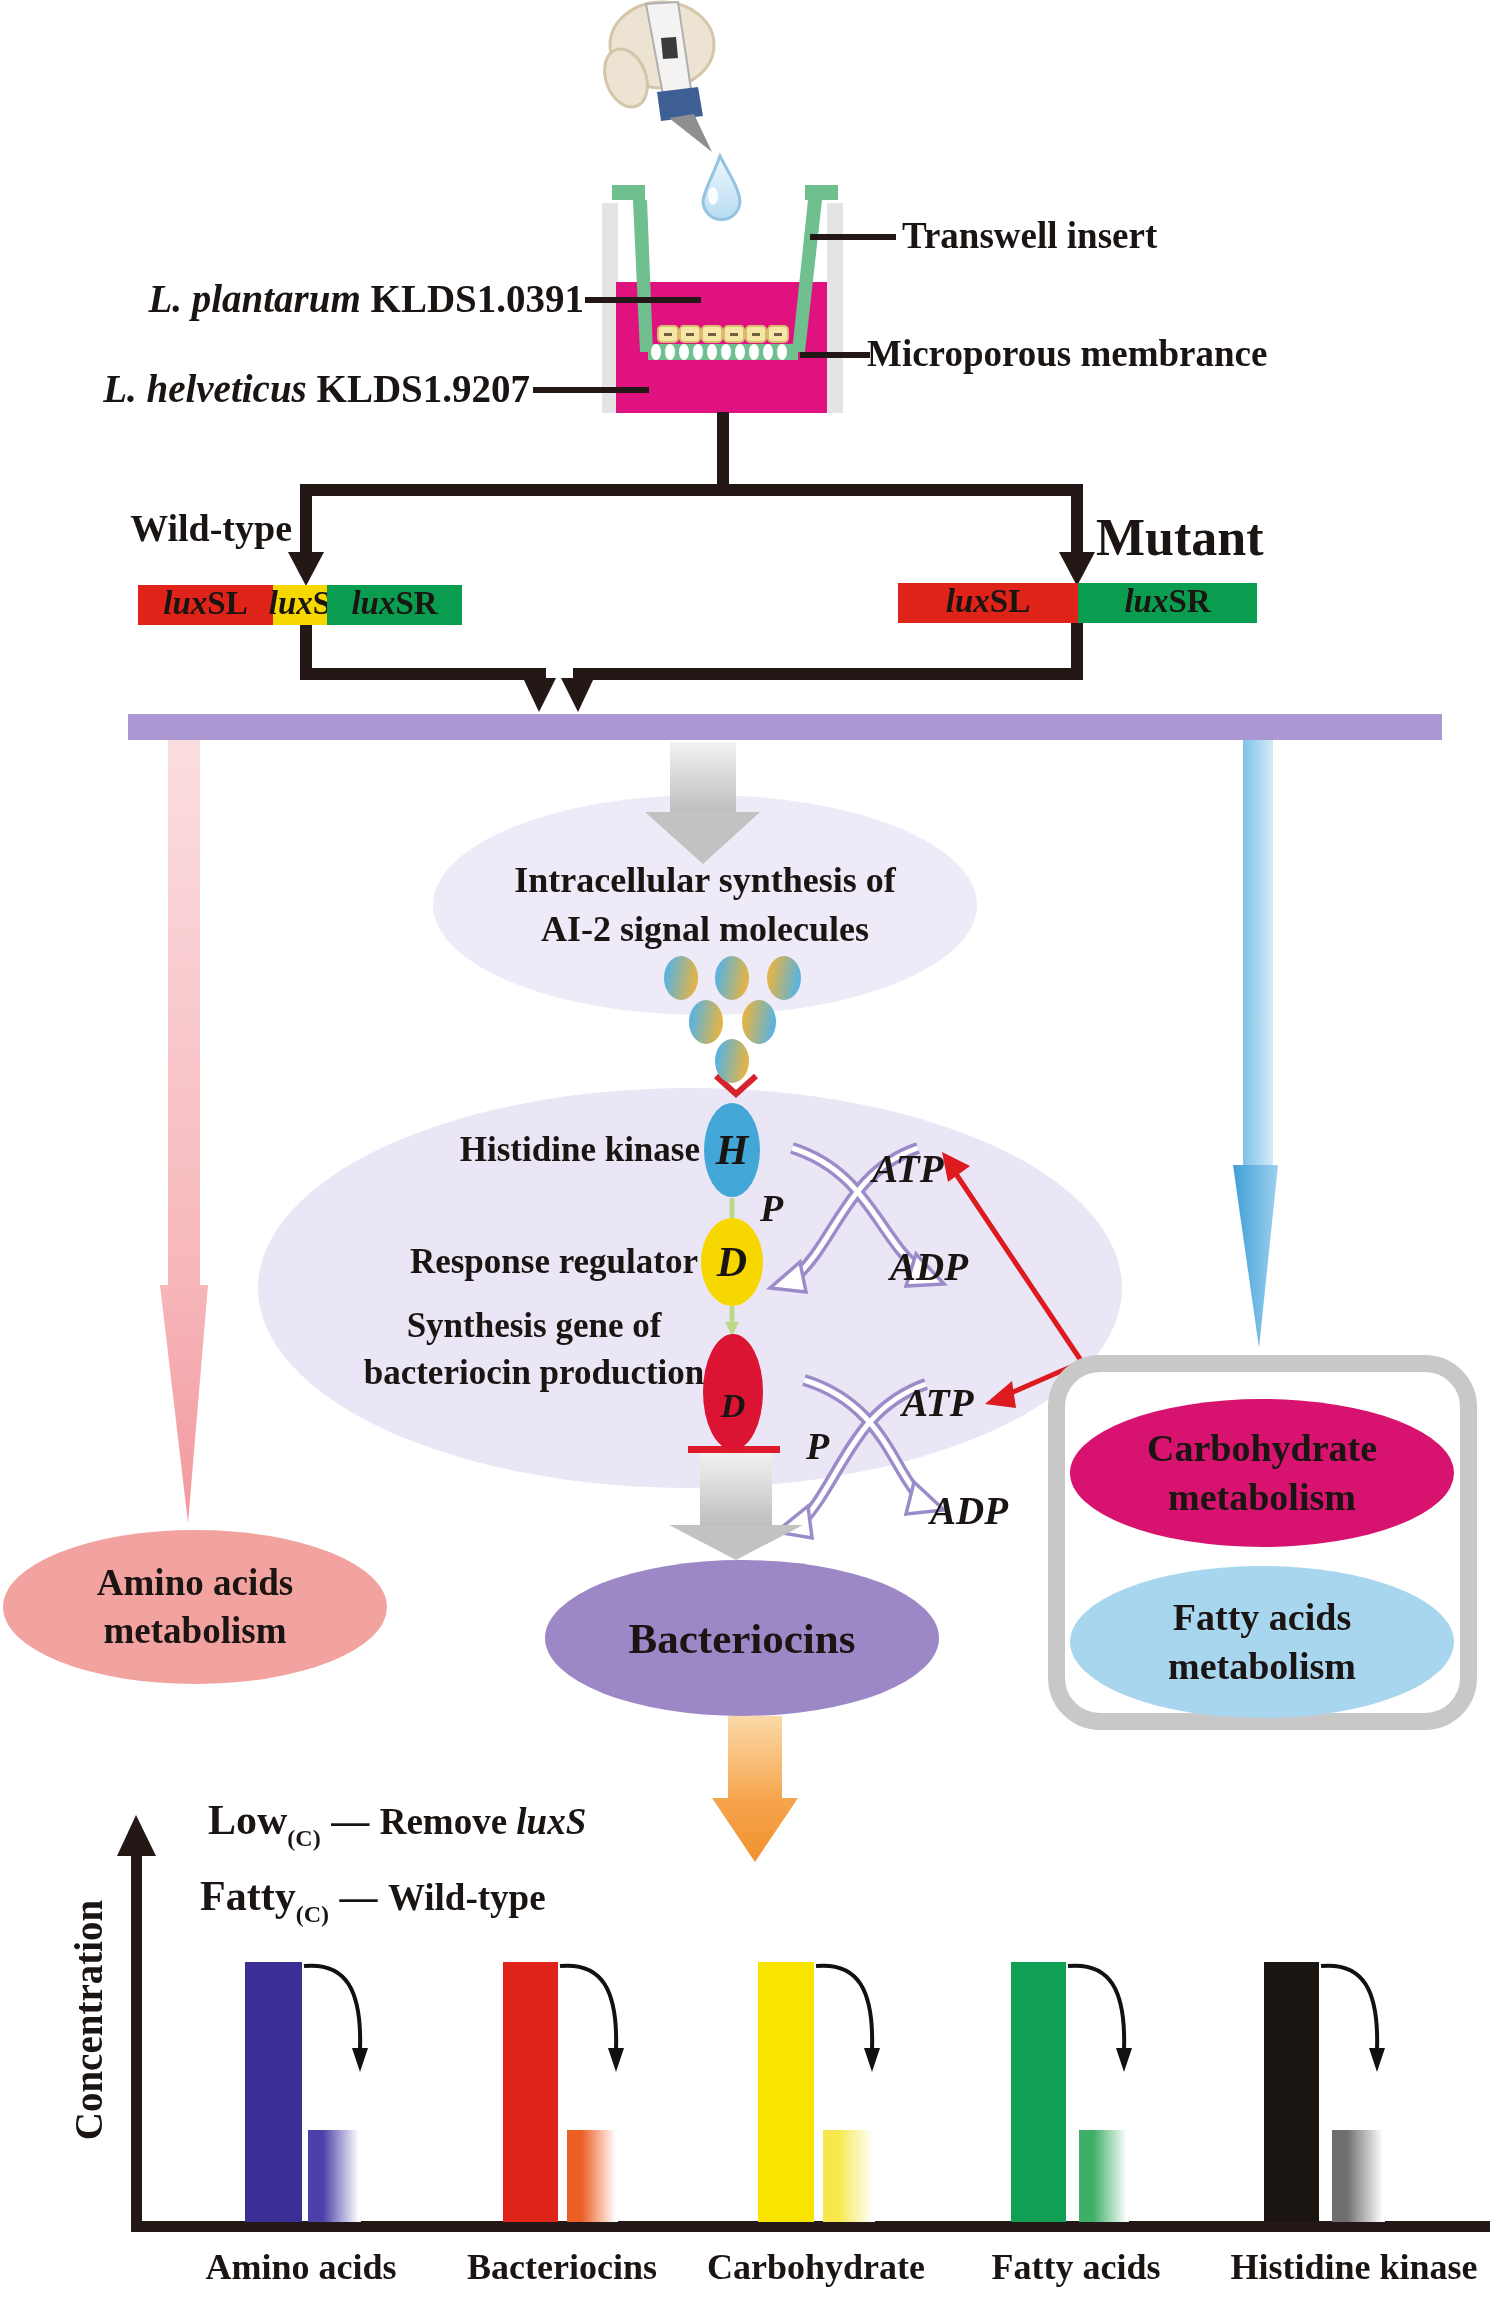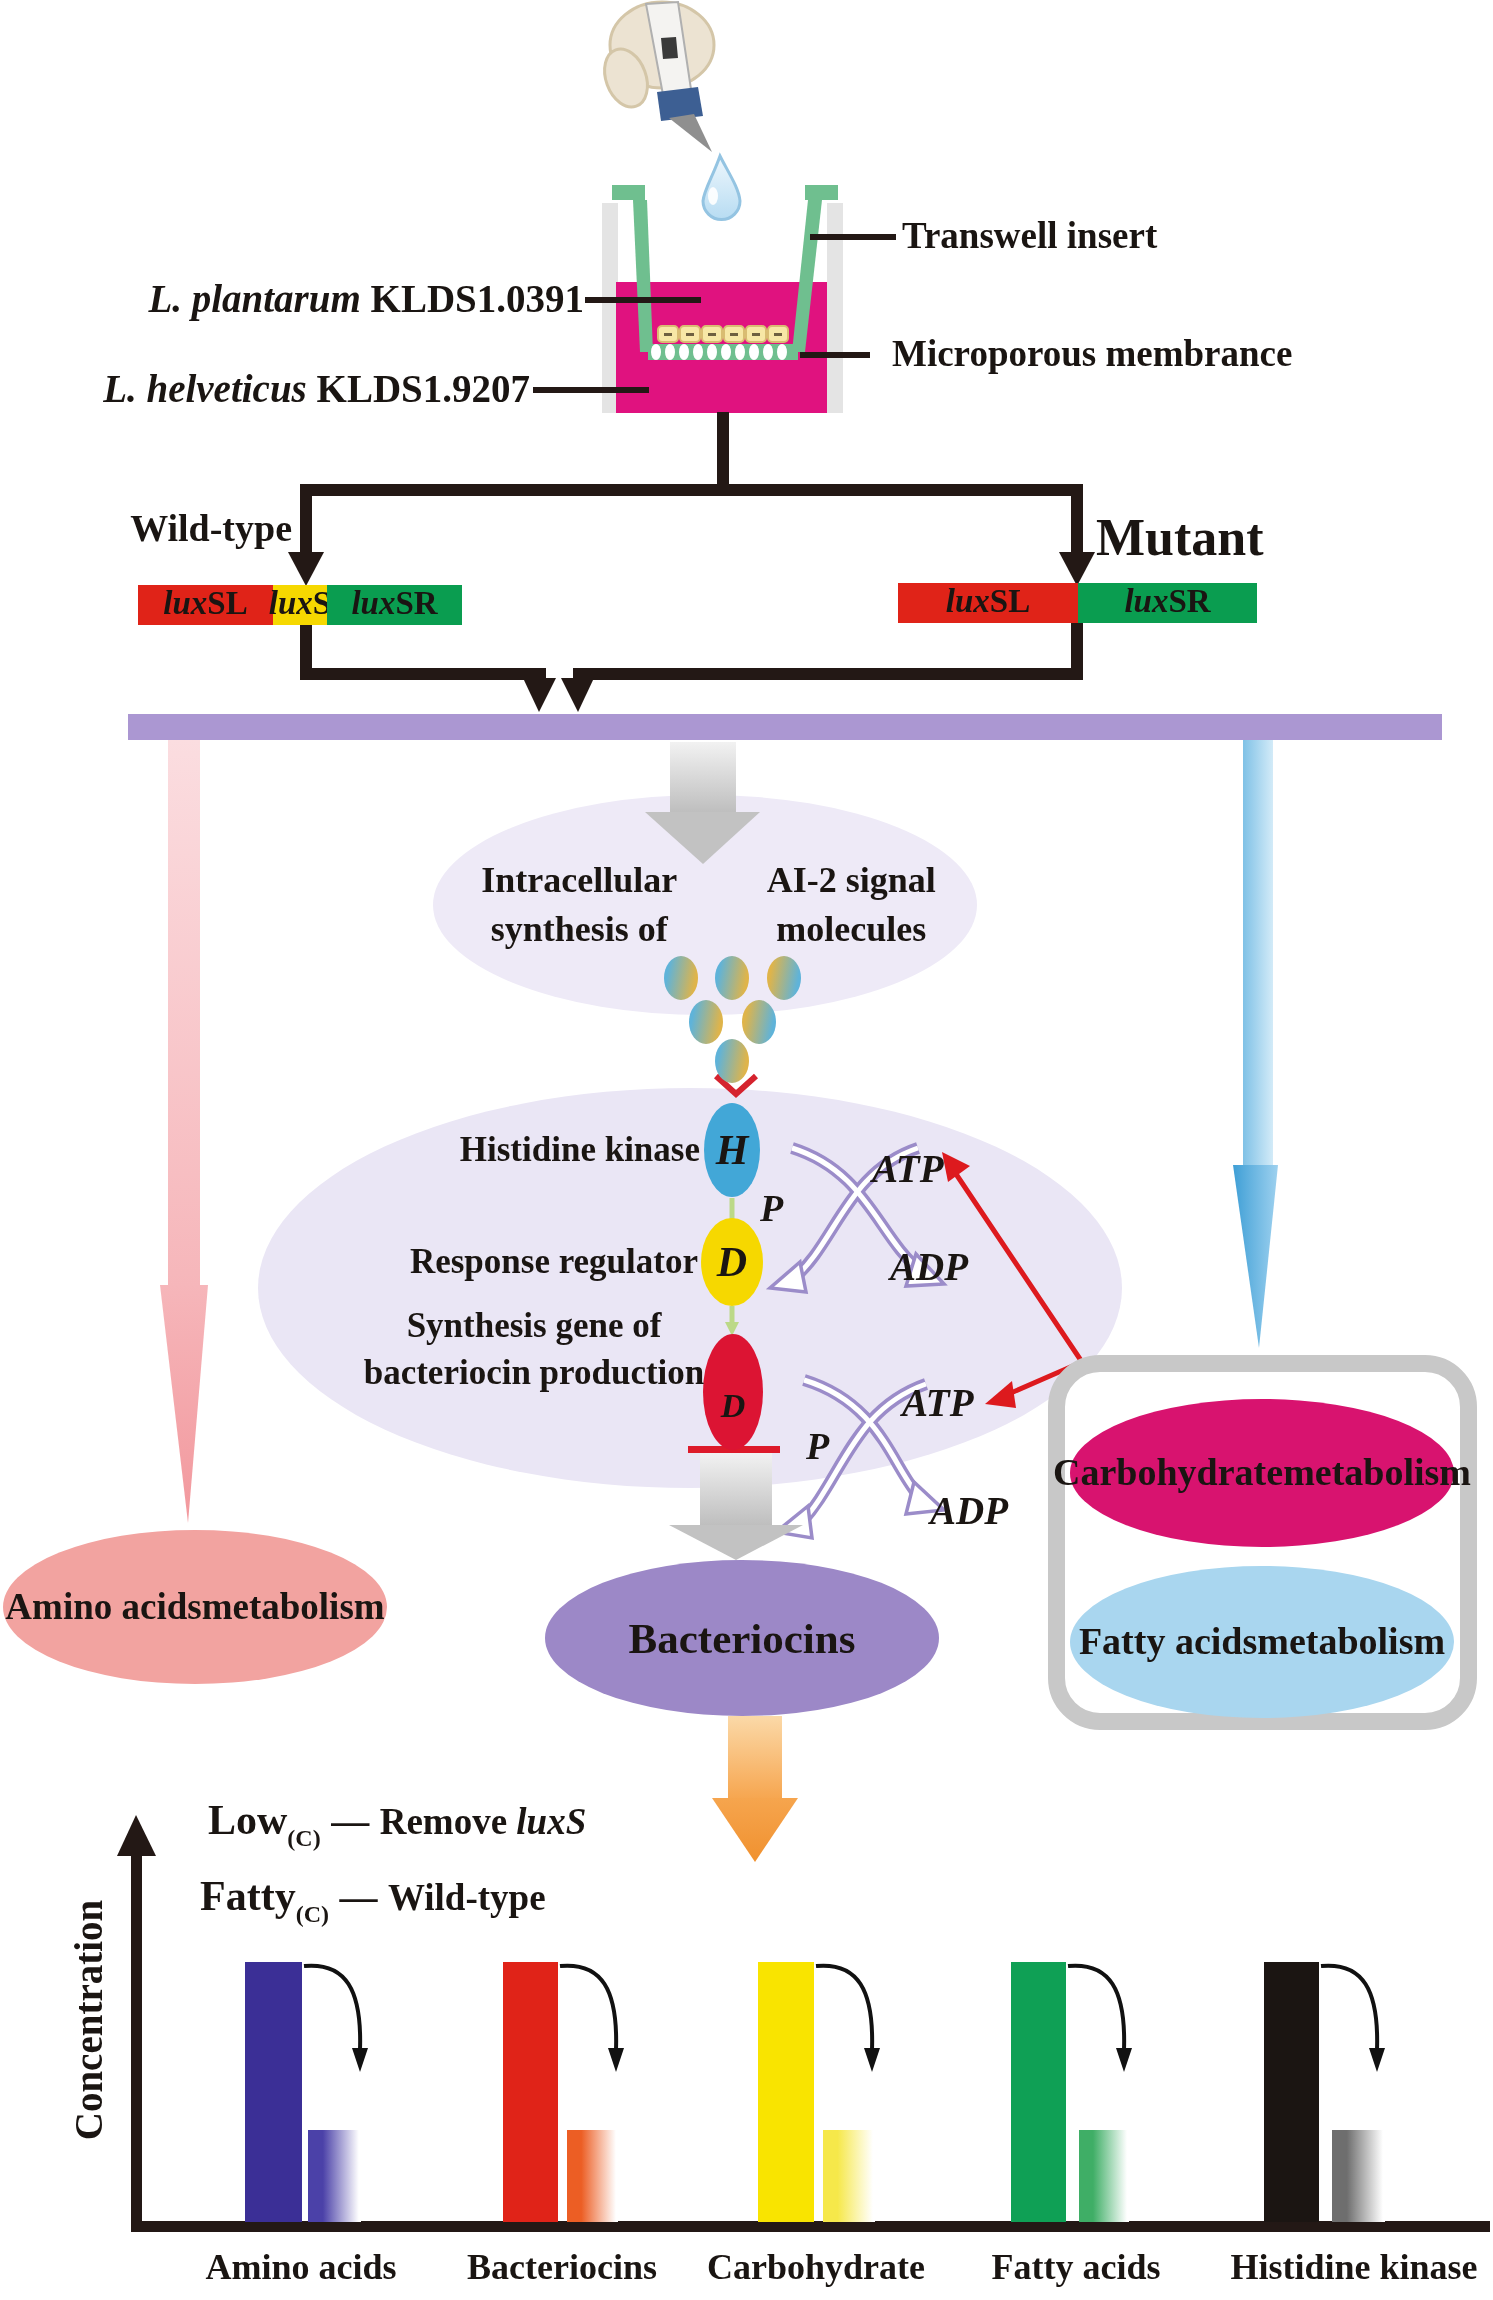--- a/index.html
+++ b/index.html
@@ -2,21 +2,21 @@
 <html><head>
 <meta charset="utf-8">
 <style>
   html,body{margin:0;padding:0;background:#fff;}
   #canvas{position:relative;width:1493px;height:2300px;background:#ffffff;overflow:hidden;
           font-family:"Liberation Serif","DejaVu Serif",serif;color:#1a1512;}
   .abs{position:absolute;}
   .txt{font-weight:bold;white-space:nowrap;}
   .it{font-style:italic;}
   svg{position:absolute;left:0;top:0;}
-  .ellipse{position:absolute;border-radius:50%;display:flex;flex-direction:row;
+  .ellipse{position:absolute;border-radius:50%;display:flex;flex-direction:column;
            align-items:center;justify-content:center;text-align:center;font-weight:bold;}
   .sig{position:absolute;width:34px;height:44px;border-radius:50%;}
   .sig-a{background:linear-gradient(100deg,#5fb3d9 15%,#dfb44a 85%);}
   .sig-b{background:linear-gradient(100deg,#dfb44a 15%,#5fb3d9 85%);}
   .node{position:absolute;border-radius:50%;display:flex;align-items:center;justify-content:center;
         font-weight:bold;font-style:italic;}
   .genebar{position:absolute;display:flex;height:40px;font-weight:bold;font-size:33px;}
   .geneseg{display:flex;align-items:flex-start;justify-content:center;height:100%;}
   .bar{position:absolute;bottom:78px;}
   .catlab{position:absolute;width:300px;text-align:center;font-weight:bold;font-size:36px;top:2246px;}
@@ -239,21 +239,21 @@
     </g>
   </svg>
 
   <div class="abs txt z3" style="left:0;width:584px;top:276px;font-size:39px;text-align:right;">
     <span class="it">L. plantarum </span><span>KLDS1.0391</span>
   </div>
   <div class="abs txt z3" style="left:0;width:530px;top:366px;font-size:39px;text-align:right;">
     <span class="it">L. helveticus </span><span>KLDS1.9207</span>
   </div>
   <div class="abs txt z3" style="left:902px;top:214px;font-size:37px;">Transwell insert</div>
-  <div class="abs txt z3" style="left:892px;top:332px;font-size:37px;">Microporous membrance</div>
+  <div class="abs txt z3" style="left:867px;top:332px;font-size:37px;">Microporous membrance</div>
 
   <div class="abs txt z3" style="left:60px;width:232px;top:506px;font-size:38px;text-align:right;">Wild-type</div>
   <div class="abs txt z3" style="left:1096px;top:508px;font-size:52px;">Mutant</div>
 
   <div class="genebar z3" style="left:138px;top:585px;width:324px;">
     <div class="geneseg" style="width: 135px; background: rgb(224, 35, 24);">
       <span class="it">lux</span>
         <span>SL</span>
     </div>
     <div class="geneseg" style="width: 54px; background: rgb(246, 216, 0);">

